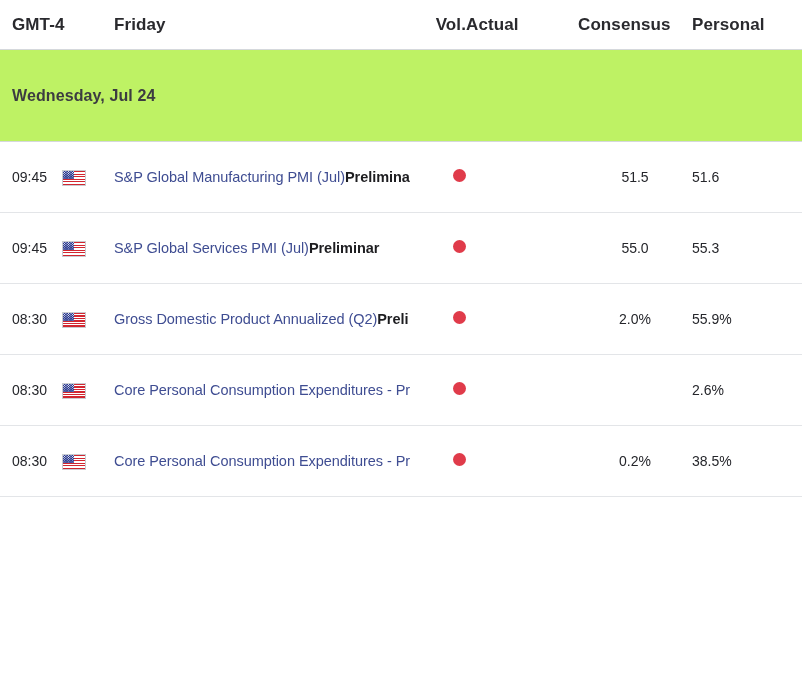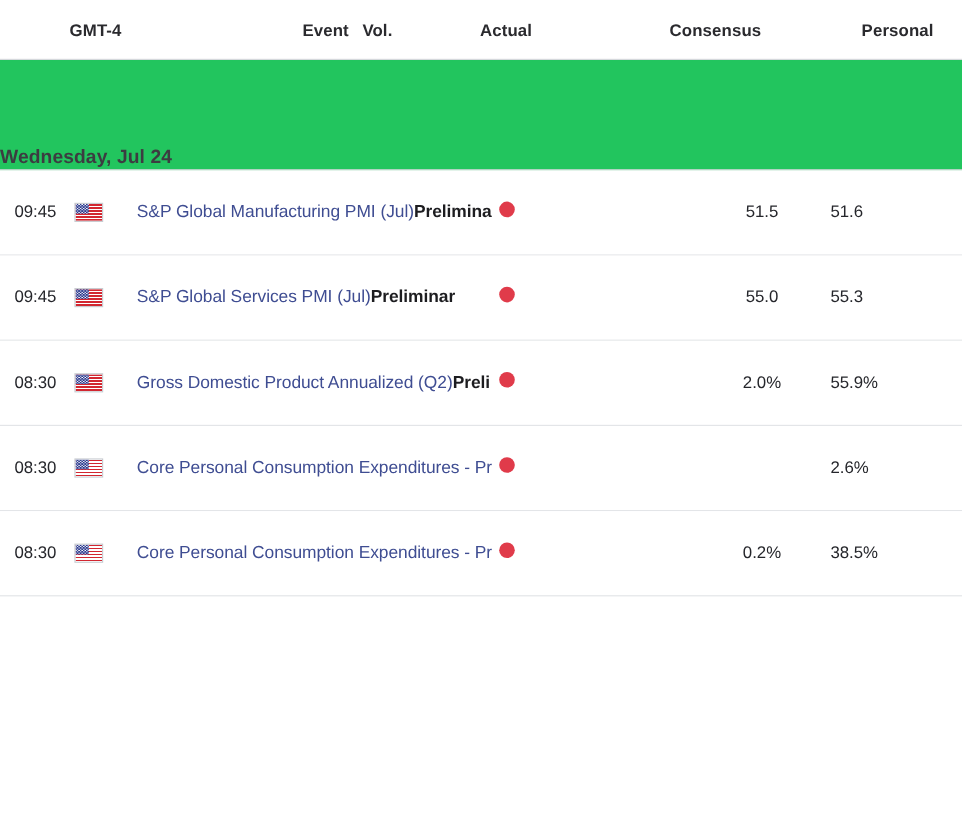--- a/index.html
+++ b/index.html
@@ -17,52 +17,51 @@
     height: 679px;
     background: #ffffff;
     position: relative;
     overflow: hidden;
   }
 
   
   .col-time      { width: 62px;  padding-left: 12px; text-align: left;  flex: 0 0 62px; }
   .col-flag      { width: 52px;  text-align: left;  flex: 0 0 52px; }
   .col-event     { flex: 1 1 auto; min-width: 0; padding-right: 4px; }
-  .col-vol       { width: 52px;  flex: 0 0 52px; text-align: left; }
+  .col-vol       { width: 52px;  flex: 0 0 52px; text-align: right; }
   .col-actual    { width: 112px; flex: 0 0 112px; text-align: left; }
   .col-consensus { width: 114px; flex: 0 0 114px; text-align: center; }
   .col-previous  { width: 110px; flex: 0 0 110px; }
 
   
   .table-header {
     display: flex;
     align-items: center;
     height: 50px;
     border-bottom: 1px solid #d5d8dc;
     background: #ffffff;
   }
   .table-header .hcell {
-    font-size: 14px;
+    font-size: 17px;
     font-weight: 700;
     color: #2a2a2e;
     letter-spacing: 0.1px;
     white-space: nowrap;
-    margin-left: 46px;
   }
   .table-header .col-consensus,
   .table-header .col-previous { text-align: left; }
 
   
   .date-header {
     display: flex;
-    align-items: flex-end;
+    align-items: center;
     height: 92px;
-    padding-left: 0;
+    padding-left: 12px;
     border-bottom: 1px solid #d5d8dc;
-    background: #22c55e;
+    background: #bef264;
   }
   .date-header-label {
     font-size: 16px;
     font-weight: 700;
     color: #3c3c41;
     letter-spacing: 0.1px;
   }
 
   
   .event-row {
@@ -152,21 +151,21 @@
   }
 </style>
 </head>
 <body>
 
 <div class="calendar">
 
   <div class="table-header">
     <div class="hcell col-time">GMT-4</div>
     <div class="hcell col-flag"></div>
-    <div class="hcell col-event">Event</div>
+    <div class="hcell col-event">Friday</div>
     <div class="hcell col-vol">Vol.</div>
     <div class="hcell col-actual">Actual</div>
     <div class="hcell col-consensus">Consensus</div>
     <div class="hcell col-previous">Personal</div>
   </div>
 
   <div id="calendar-body">
       <div class="date-header">
         <div class="date-header-label">Wednesday, Jul 24</div>
       </div>

